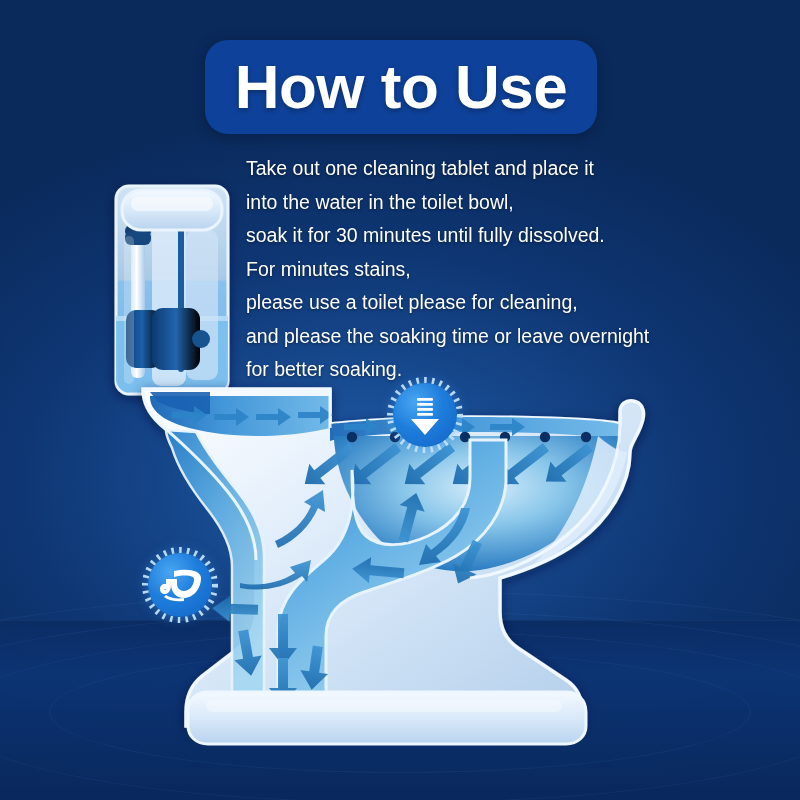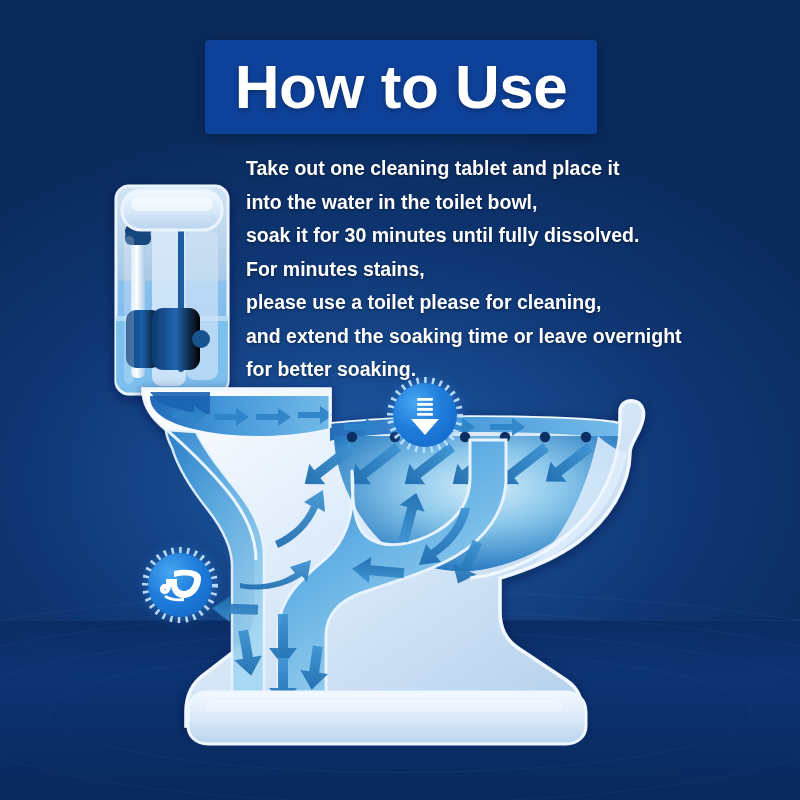--- a/index.html
+++ b/index.html
@@ -33,42 +33,42 @@
     position:absolute;border:1px solid rgba(120,180,240,0.075);
     border-radius:50%;
     left:50%;transform:translateX(-50%);
   }
 
   
   #title-box{
     position:absolute;left:205px;top:40px;width:392px;height:94px;
     background:linear-gradient(180deg,#0d3f93 0%,#10469f 45%,#0b3versions 100%);
     background-color:#0e4199;
-    border-radius:4px;
+    border-radius:23px;
     box-shadow:0 2px 14px rgba(0,0,0,0.28);
     display:flex;align-items:center;justify-content:center;
   }
   #title-text{
     color:#ffffff;
     font-size:62px;
     font-weight:bold;
     letter-spacing:-0.5px;
     line-height:1;
     text-shadow:0 2px 5px rgba(0,0,0,0.30);
     white-space:nowrap;
   }
 
   
   #instructions{
     position:absolute;left:246px;top:152px;width:470px;
   }
   .ins-line{
     color:#ffffff;
     font-size:19.5px;
-    font-weight:bold;
+    font-weight:normal;
     line-height:33.5px;
     white-space:nowrap;
     text-shadow:0 1px 3px rgba(0,0,0,0.45);
   }
 
   
   #toilet{position:absolute;left:0;top:0;width:800px;height:800px;}
 
   
   .badge{
@@ -374,21 +374,21 @@
   <div id="title-box">
     <div id="title-text">How to Use</div>
   </div>
 
   <div id="instructions">
     <div class="ins-line">Take out one cleaning tablet and place it</div>
     <div class="ins-line">into the water in the toilet bowl,</div>
     <div class="ins-line">soak it for 30 minutes until fully dissolved.</div>
     <div class="ins-line">For minutes stains,</div>
     <div class="ins-line">please use a toilet please for cleaning,</div>
-    <div class="ins-line">and extend the soaking time or leave overnight</div>
+    <div class="ins-line">and please the soaking time or leave overnight</div>
     <div class="ins-line">for better soaking.</div>
   </div>
 
   <div class="badge" id="badge-down">
     <div class="badge-disc"></div>
     <svg class="badge-ticks" viewBox="0 0 78 78">
       <circle cx="39" cy="39" r="35" fill="none" stroke="#bfe0fb" stroke-width="6" stroke-dasharray="2.6 5.2" stroke-linecap="butt" opacity="0.95"></circle>
     </svg>
     <svg class="badge-ico" width="40" height="42" viewBox="0 0 40 42">
       <g fill="#ffffff">

